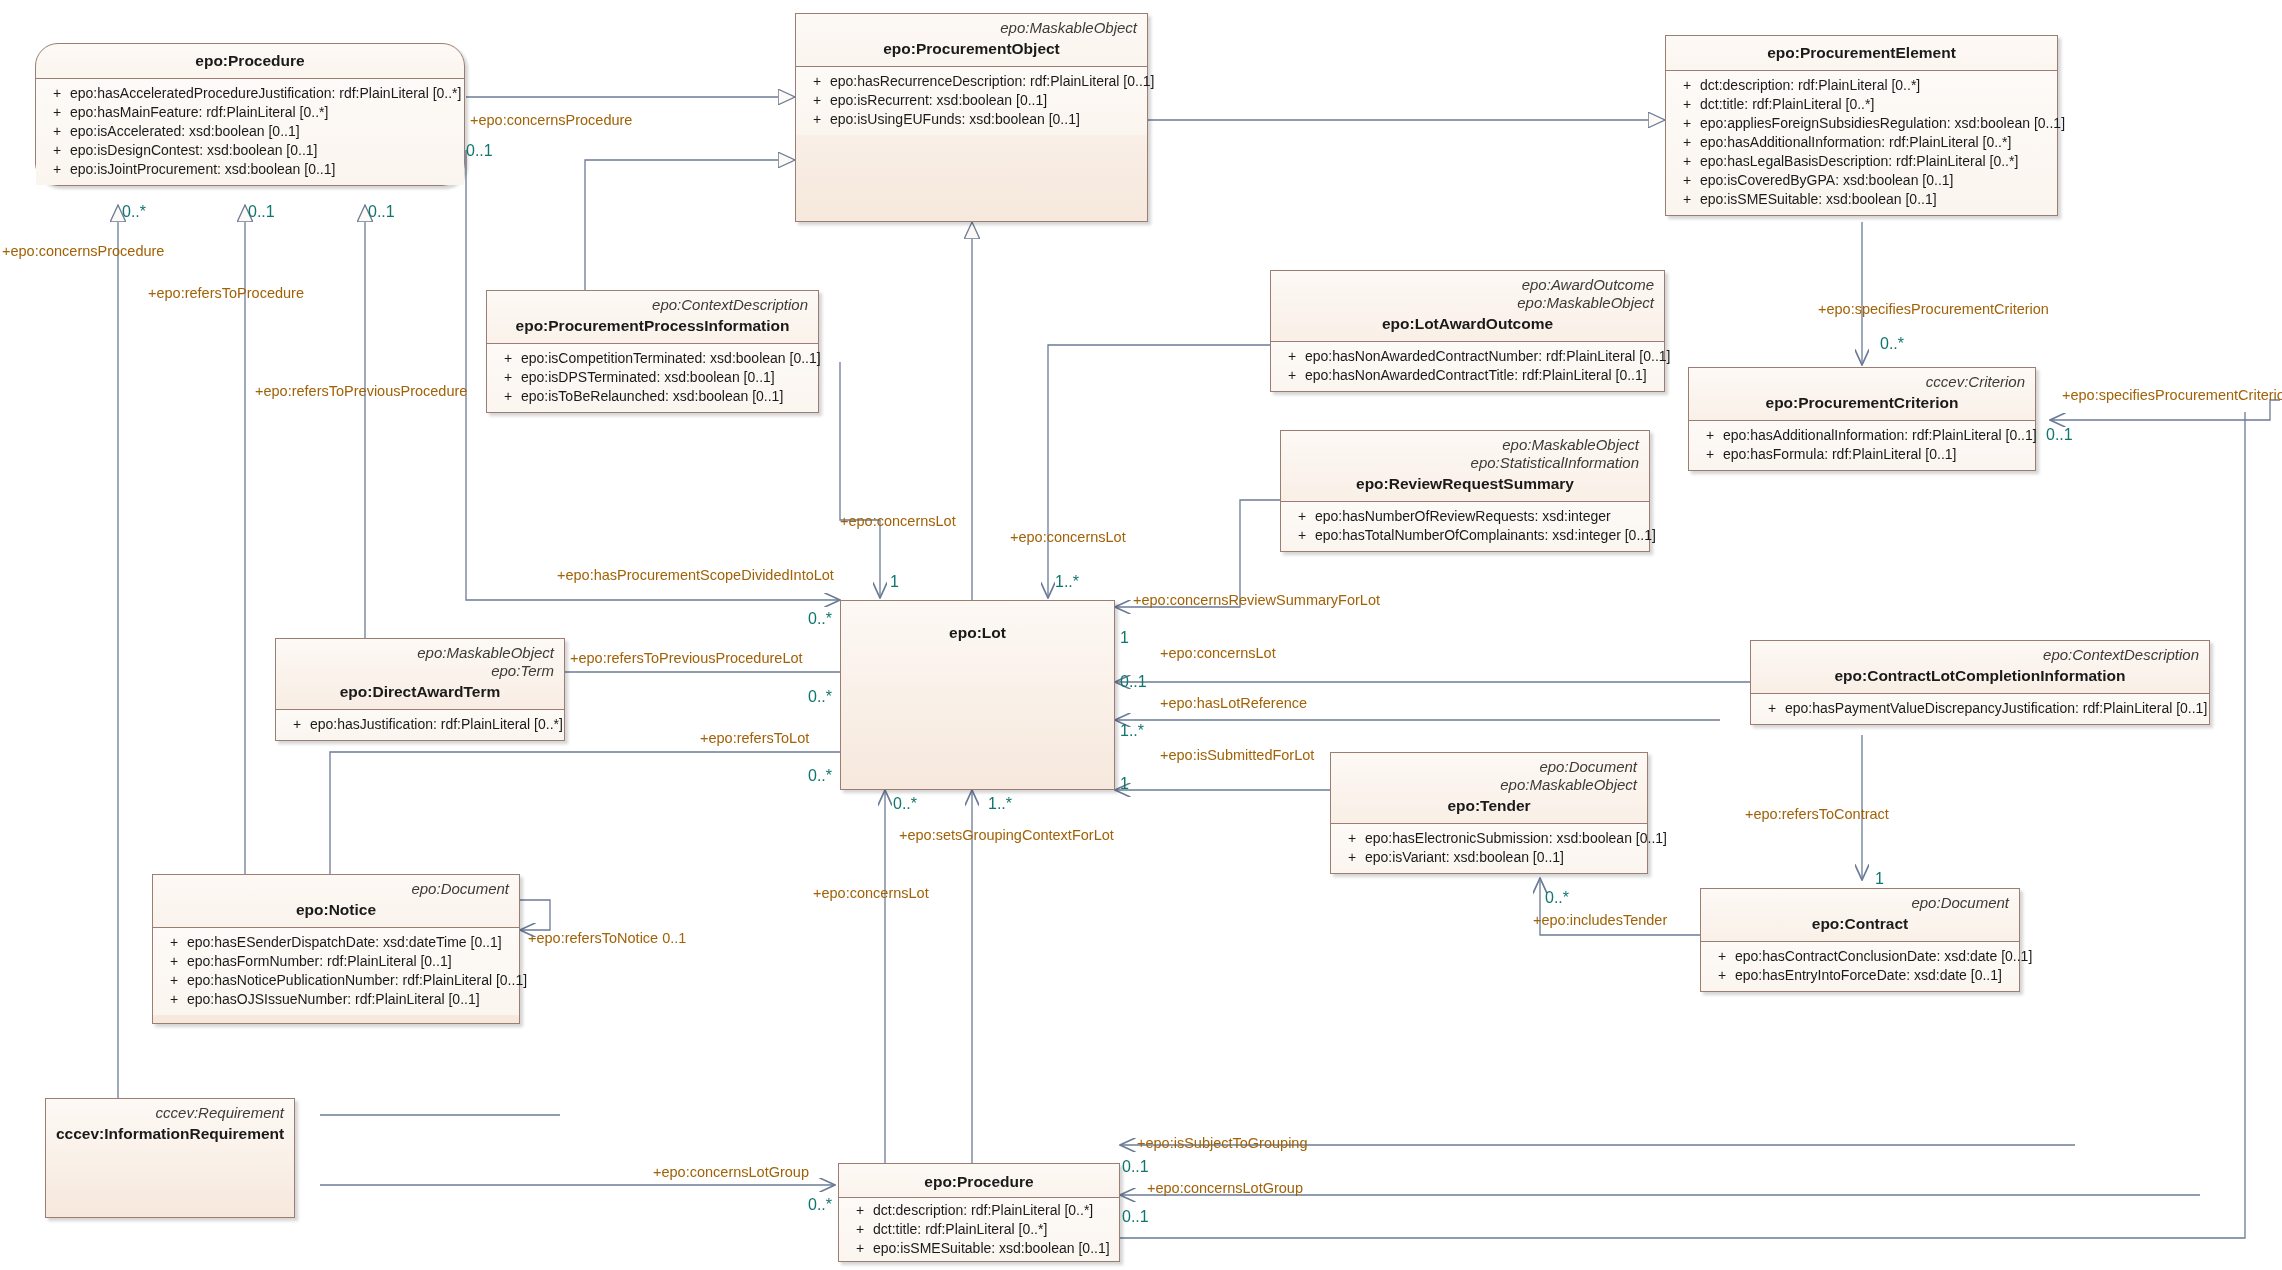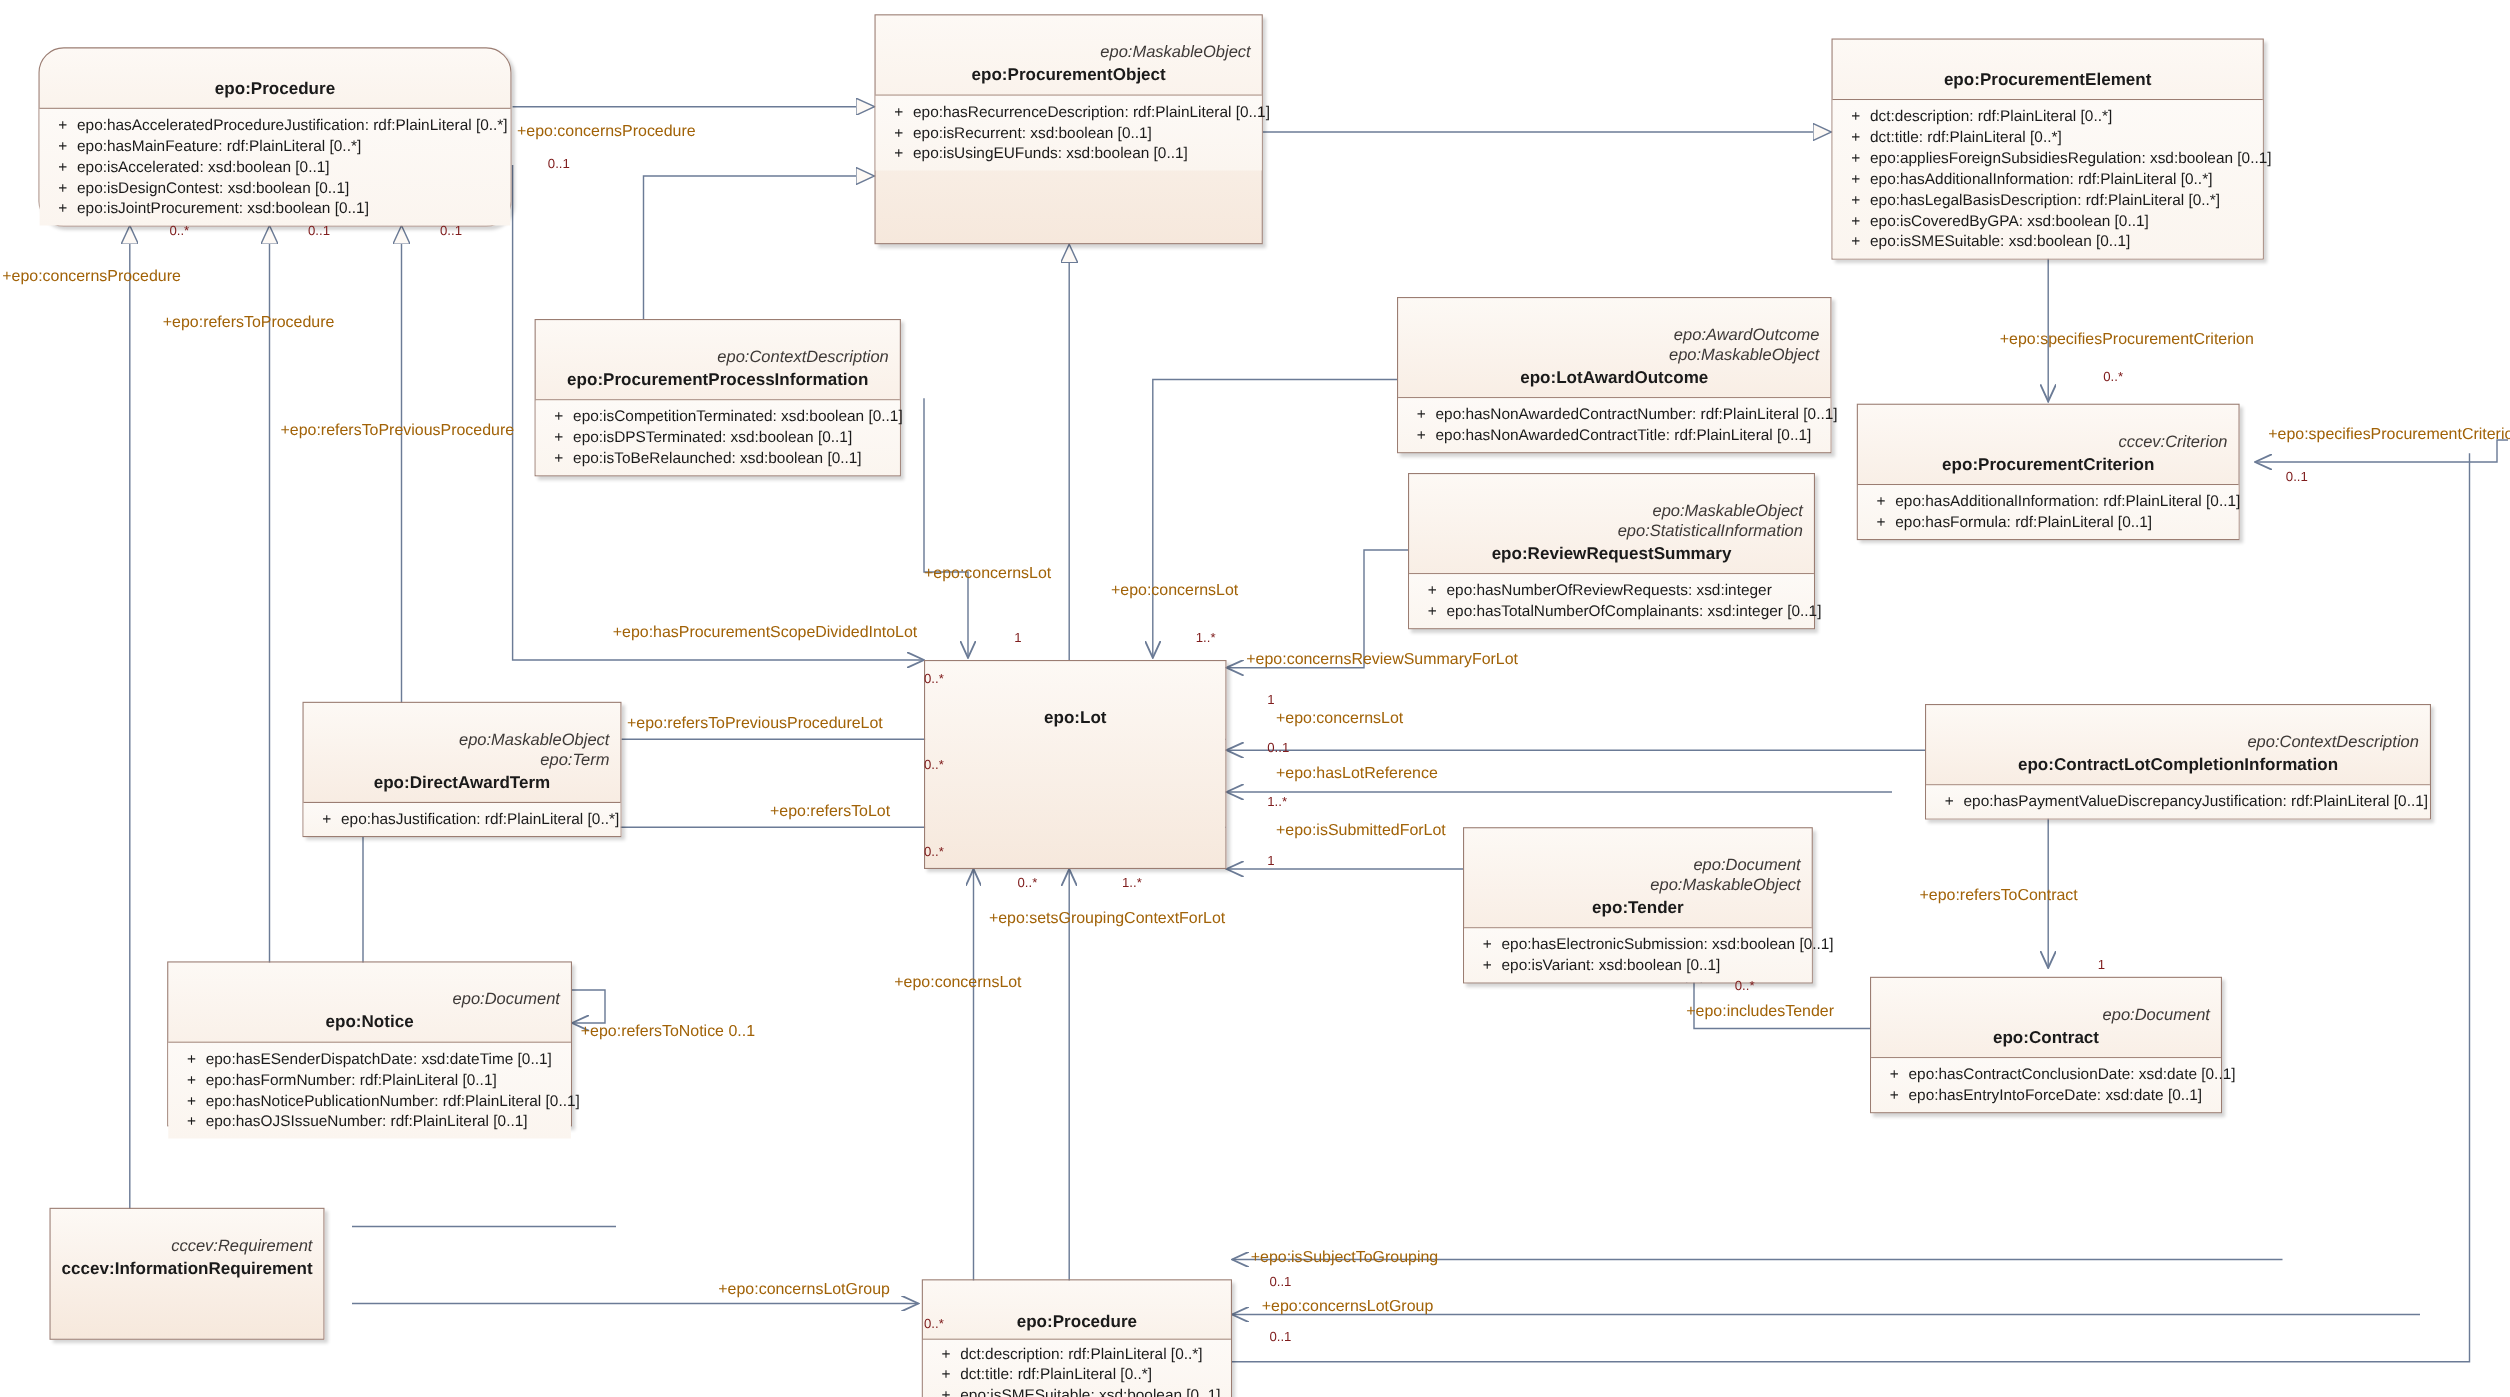--- a/index.html
+++ b/index.html
@@ -15,21 +15,20 @@
     position:absolute;
     box-sizing:border-box;
     border:1px solid #9b7d72;
     background:linear-gradient(to bottom,#fdf9f5 0%,#f6e8dc 100%);
     box-shadow:3px 3px 3px rgba(0,0,0,0.17);
     z-index:5;
   }
   .cls .head{
     padding:5px 10px 7px 10px;
     box-sizing:border-box;
-    margin-top:20px;
   }
   .cls .stereo{
     text-align:right;
     font-style:italic;
     font-size:15px;
     color:#3e3a38;
     line-height:18px;
     white-space:nowrap;
   }
   .cls .cname{
@@ -57,25 +56,24 @@
   .cls .attr .vis{width:26px;flex:0 0 26px;text-align:center;}
   .elabel{
     position:absolute;
     font-size:14.5px;
     color:#a16207;
     white-space:nowrap;
     z-index:6;
   }
   .mult{
     position:absolute;
-    font-size:12px;
-    color:#7f1d1d;
+    font-size:16px;
+    color:#0f766e;
     white-space:nowrap;
     z-index:6;
-    margin-left:32px;
   }
 </style>
 </head>
 <body>
 
 <div id="canvas">
 
   <svg class="wires" xmlns="http://www.w3.org/2000/svg">
     <defs>
       <marker id="hollowtri" markerWidth="14" markerHeight="12" refX="13" refY="6" orient="auto">

